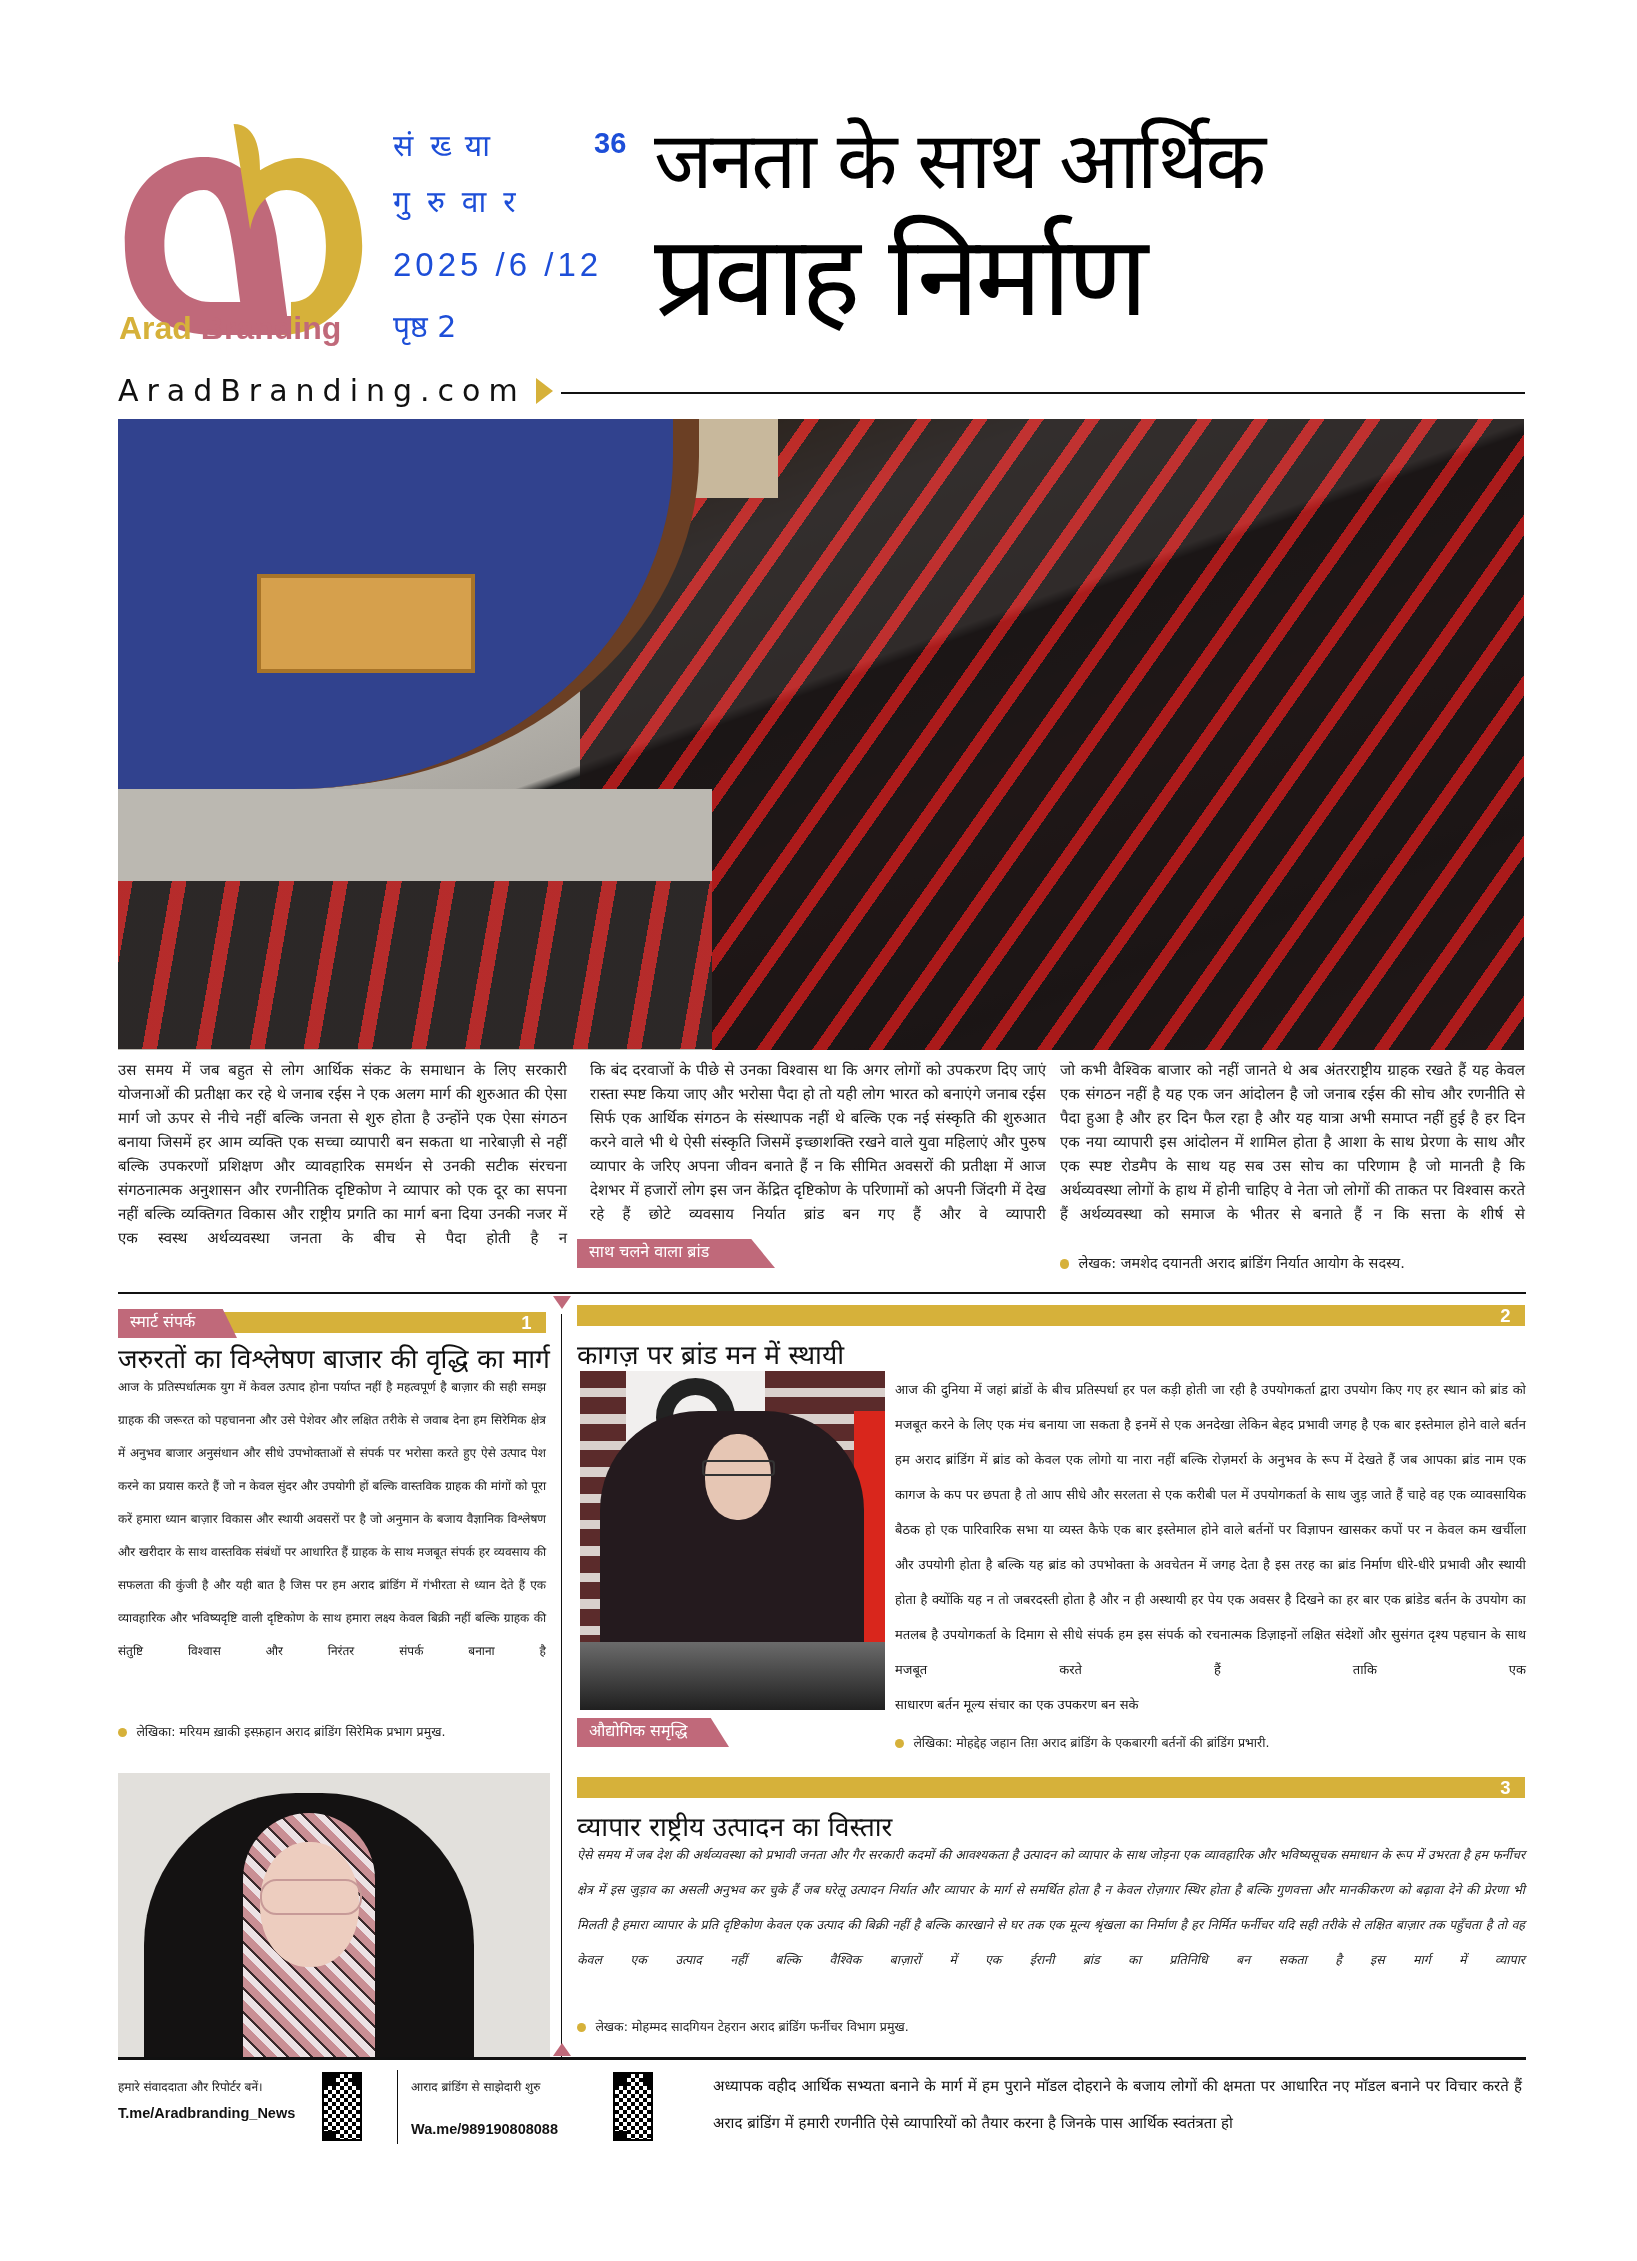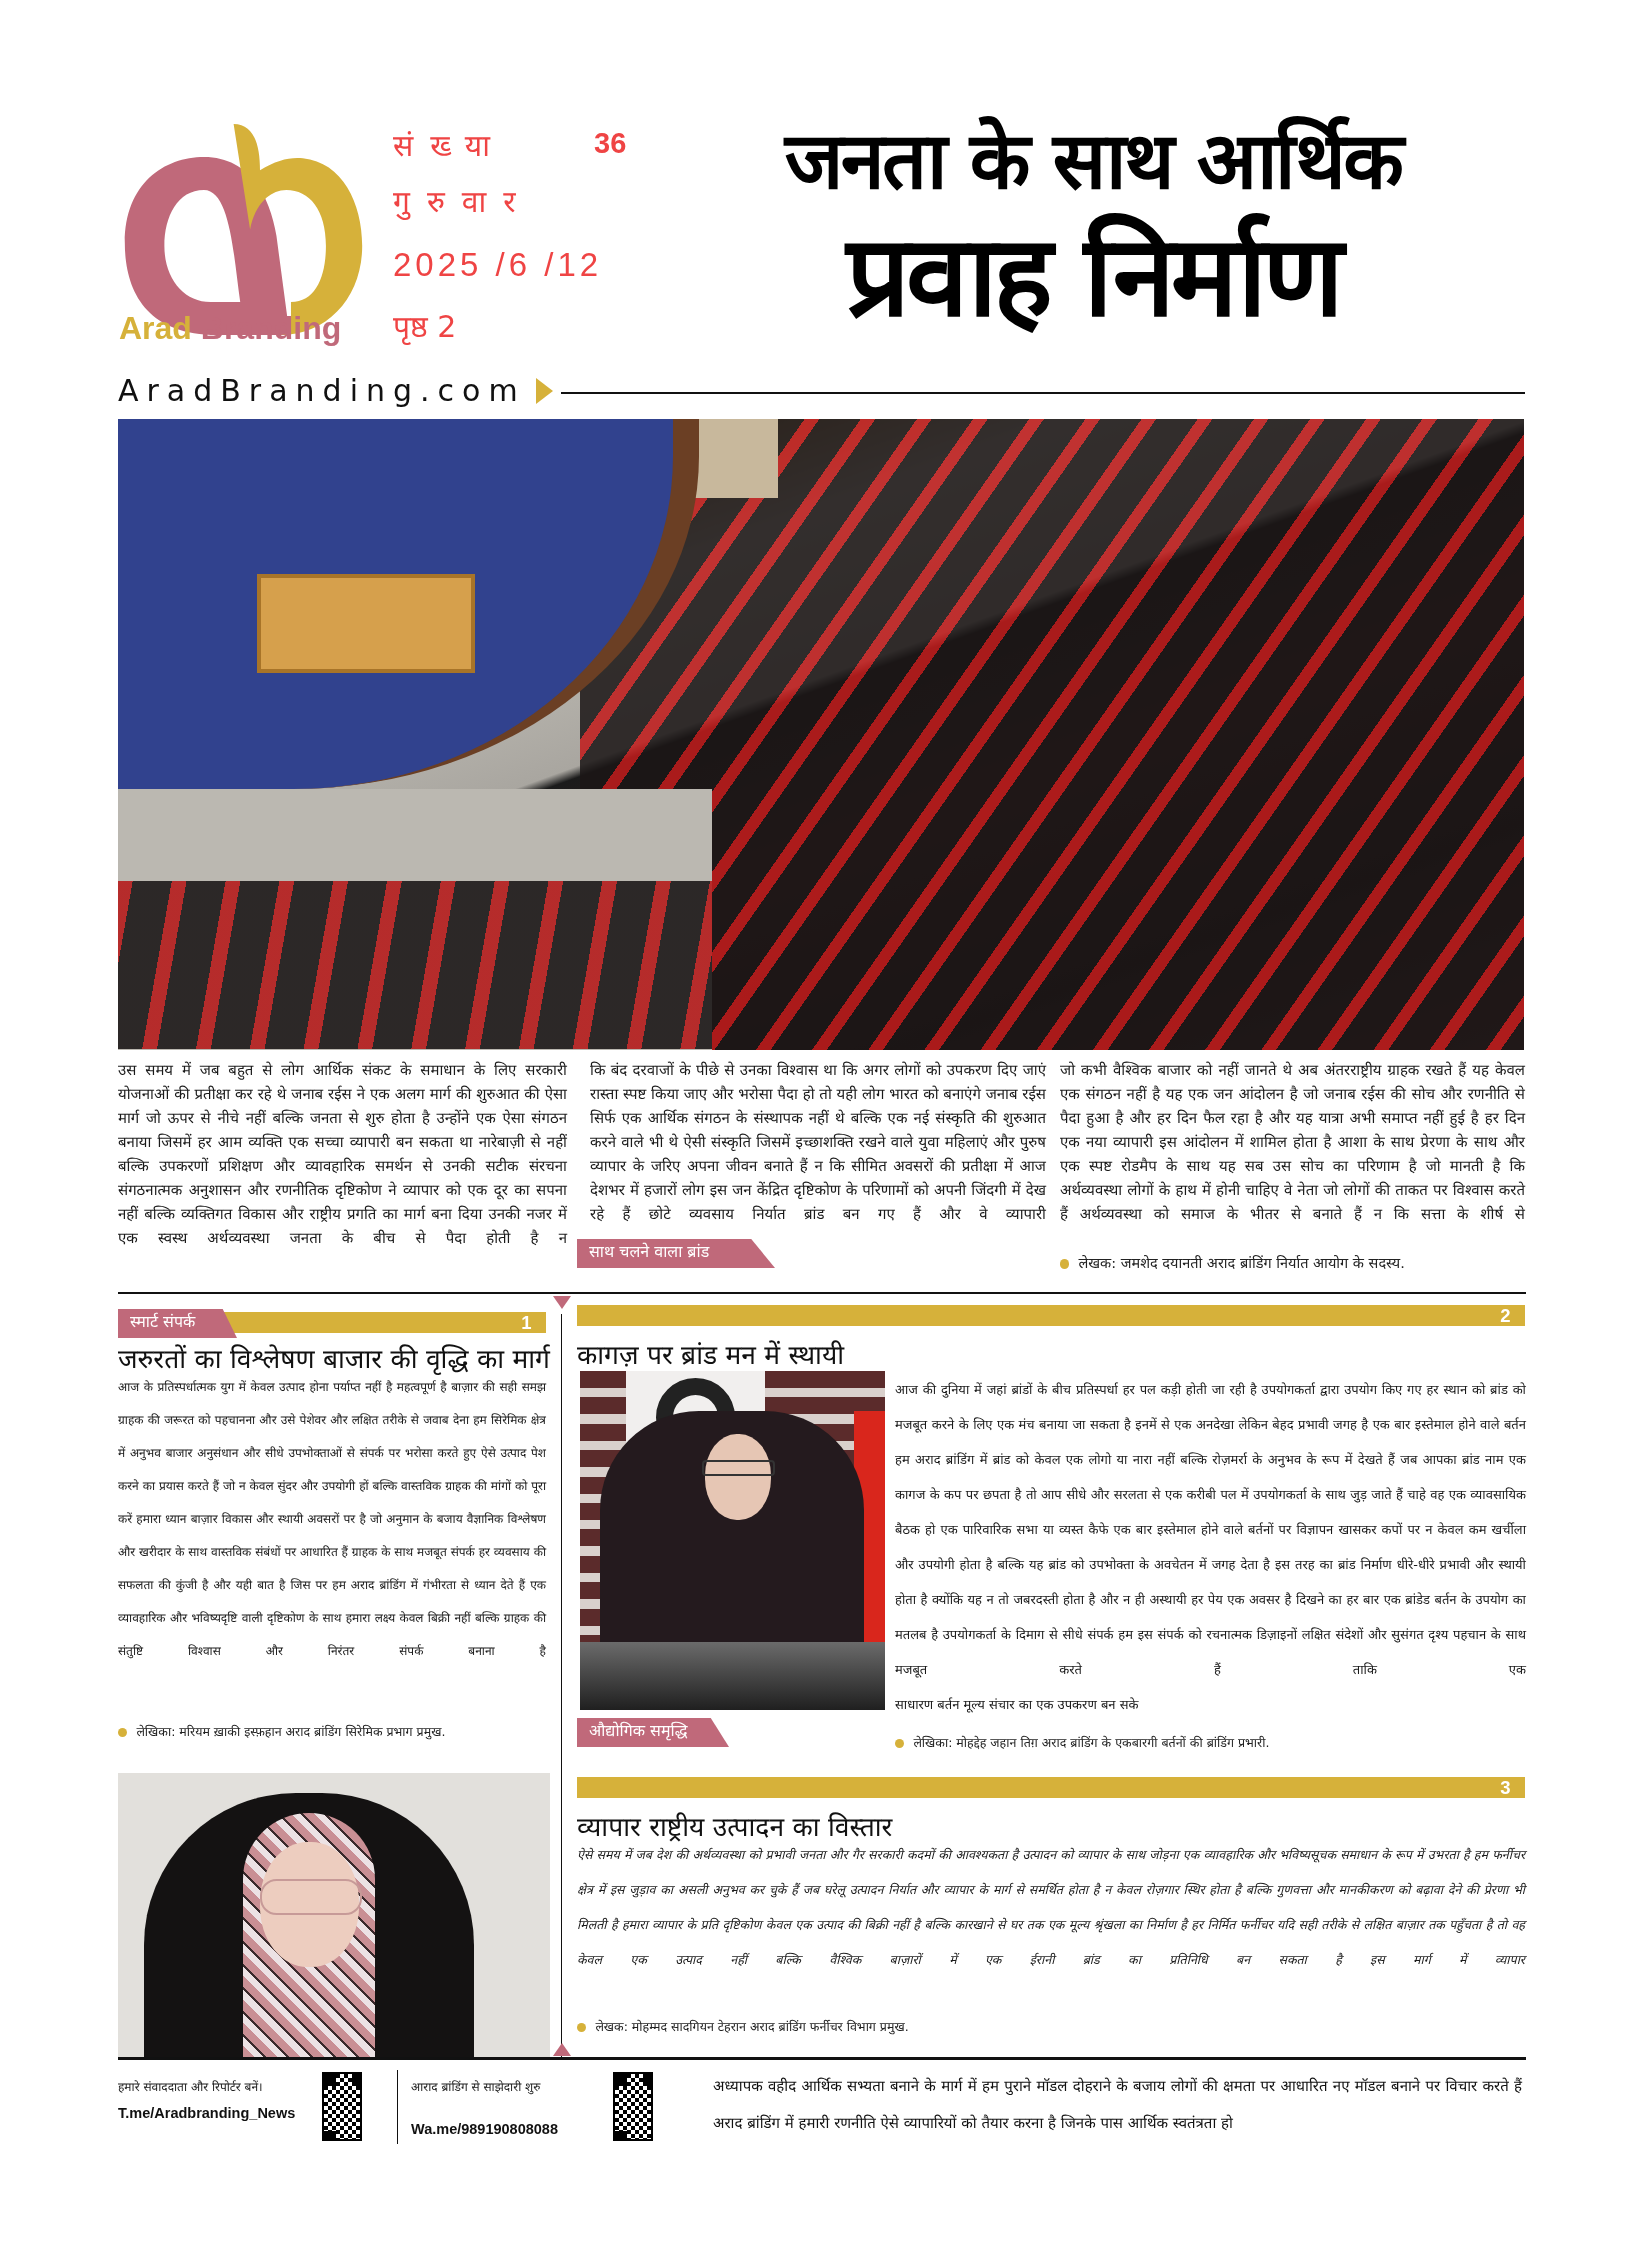--- a/index.html
+++ b/index.html
@@ -5,28 +5,28 @@
   * { box-sizing: border-box; margin: 0; padding: 0; }
   html, body { width: 1637px; height: 2261px; background: #ffffff; }
   body { position: relative; font-family: "Liberation Sans", "DejaVu Sans", sans-serif; color: #1a1a1a; overflow: hidden; }
   .abs { position: absolute; }
 
   
   .logo { left: 118px; top: 124px; width: 251px; height: 211px; }
   .logo-text { left: 119px; top: 310px; font-size: 32px; font-weight: bold; letter-spacing: 0px; white-space: nowrap; }
   .logo-text .a { color: #d6b13a; }
   .logo-text .b { color: #c0697a; }
-  .meta { left: 393px; font-family: "DejaVu Sans", sans-serif; font-size: 30px; color: #ef4444; white-space: nowrap; }
+  .meta { left: 393px; font-family: "DejaVu Sans", sans-serif; font-size: 30px; color: #1d4ed8; white-space: nowrap; }
   .meta.spaced { letter-spacing: 17px; }
   .meta-num { font-family: "Liberation Sans", sans-serif; font-weight: bold; font-size: 29px; }
   .site { left: 118px; top: 373px; font-size: 30px; letter-spacing: 8px; color: #111; font-family: "DejaVu Sans", sans-serif; }
   .site-arrow { left: 536px; top: 378px; width: 0; height: 0; border-top: 13.2px solid transparent; border-bottom: 13.2px solid transparent; border-left: 17px solid #d6b13a; }
   .head-rule { left: 561px; top: 392px; width: 964px; height: 2px; background: #111; }
 
-  .headline { left: 654px; width: 878px; font-family: "DejaVu Sans", sans-serif; font-weight: bold; color: #000; white-space: nowrap; line-height: 1; text-align: center; }
+  .headline { left: 654px; width: 878px; font-family: "DejaVu Sans", sans-serif; font-weight: normal; color: #000; white-space: nowrap; line-height: 1; }
   .headline.l1 { top: 122px; font-size: 79px; letter-spacing: -2.6px; }
   .headline.l2 { top: 220px; font-size: 112px; letter-spacing: -4px; }
 
   
   .main-photo { left: 118px; top: 419px; width: 1406px; height: 631px; overflow: hidden;
     background:
       radial-gradient(ellipse 330px 198px at 218px 132px, #2d3f86 0 60%, transparent 61%),
       linear-gradient(160deg, #c2a36b 0%, #8b6a3f 18%, #bfbcb4 30%, #a9a6a0 45%, #1b1b1b 46%, #3a2020 60%, #201515 80%, #402626 100%);
   }
   .main-photo .stage { left: 0; top: 0; width: 581px; height: 370px; background: #31428e; border-bottom-right-radius: 70% 90%; border-right: 26.4px solid #6b3f24; }

